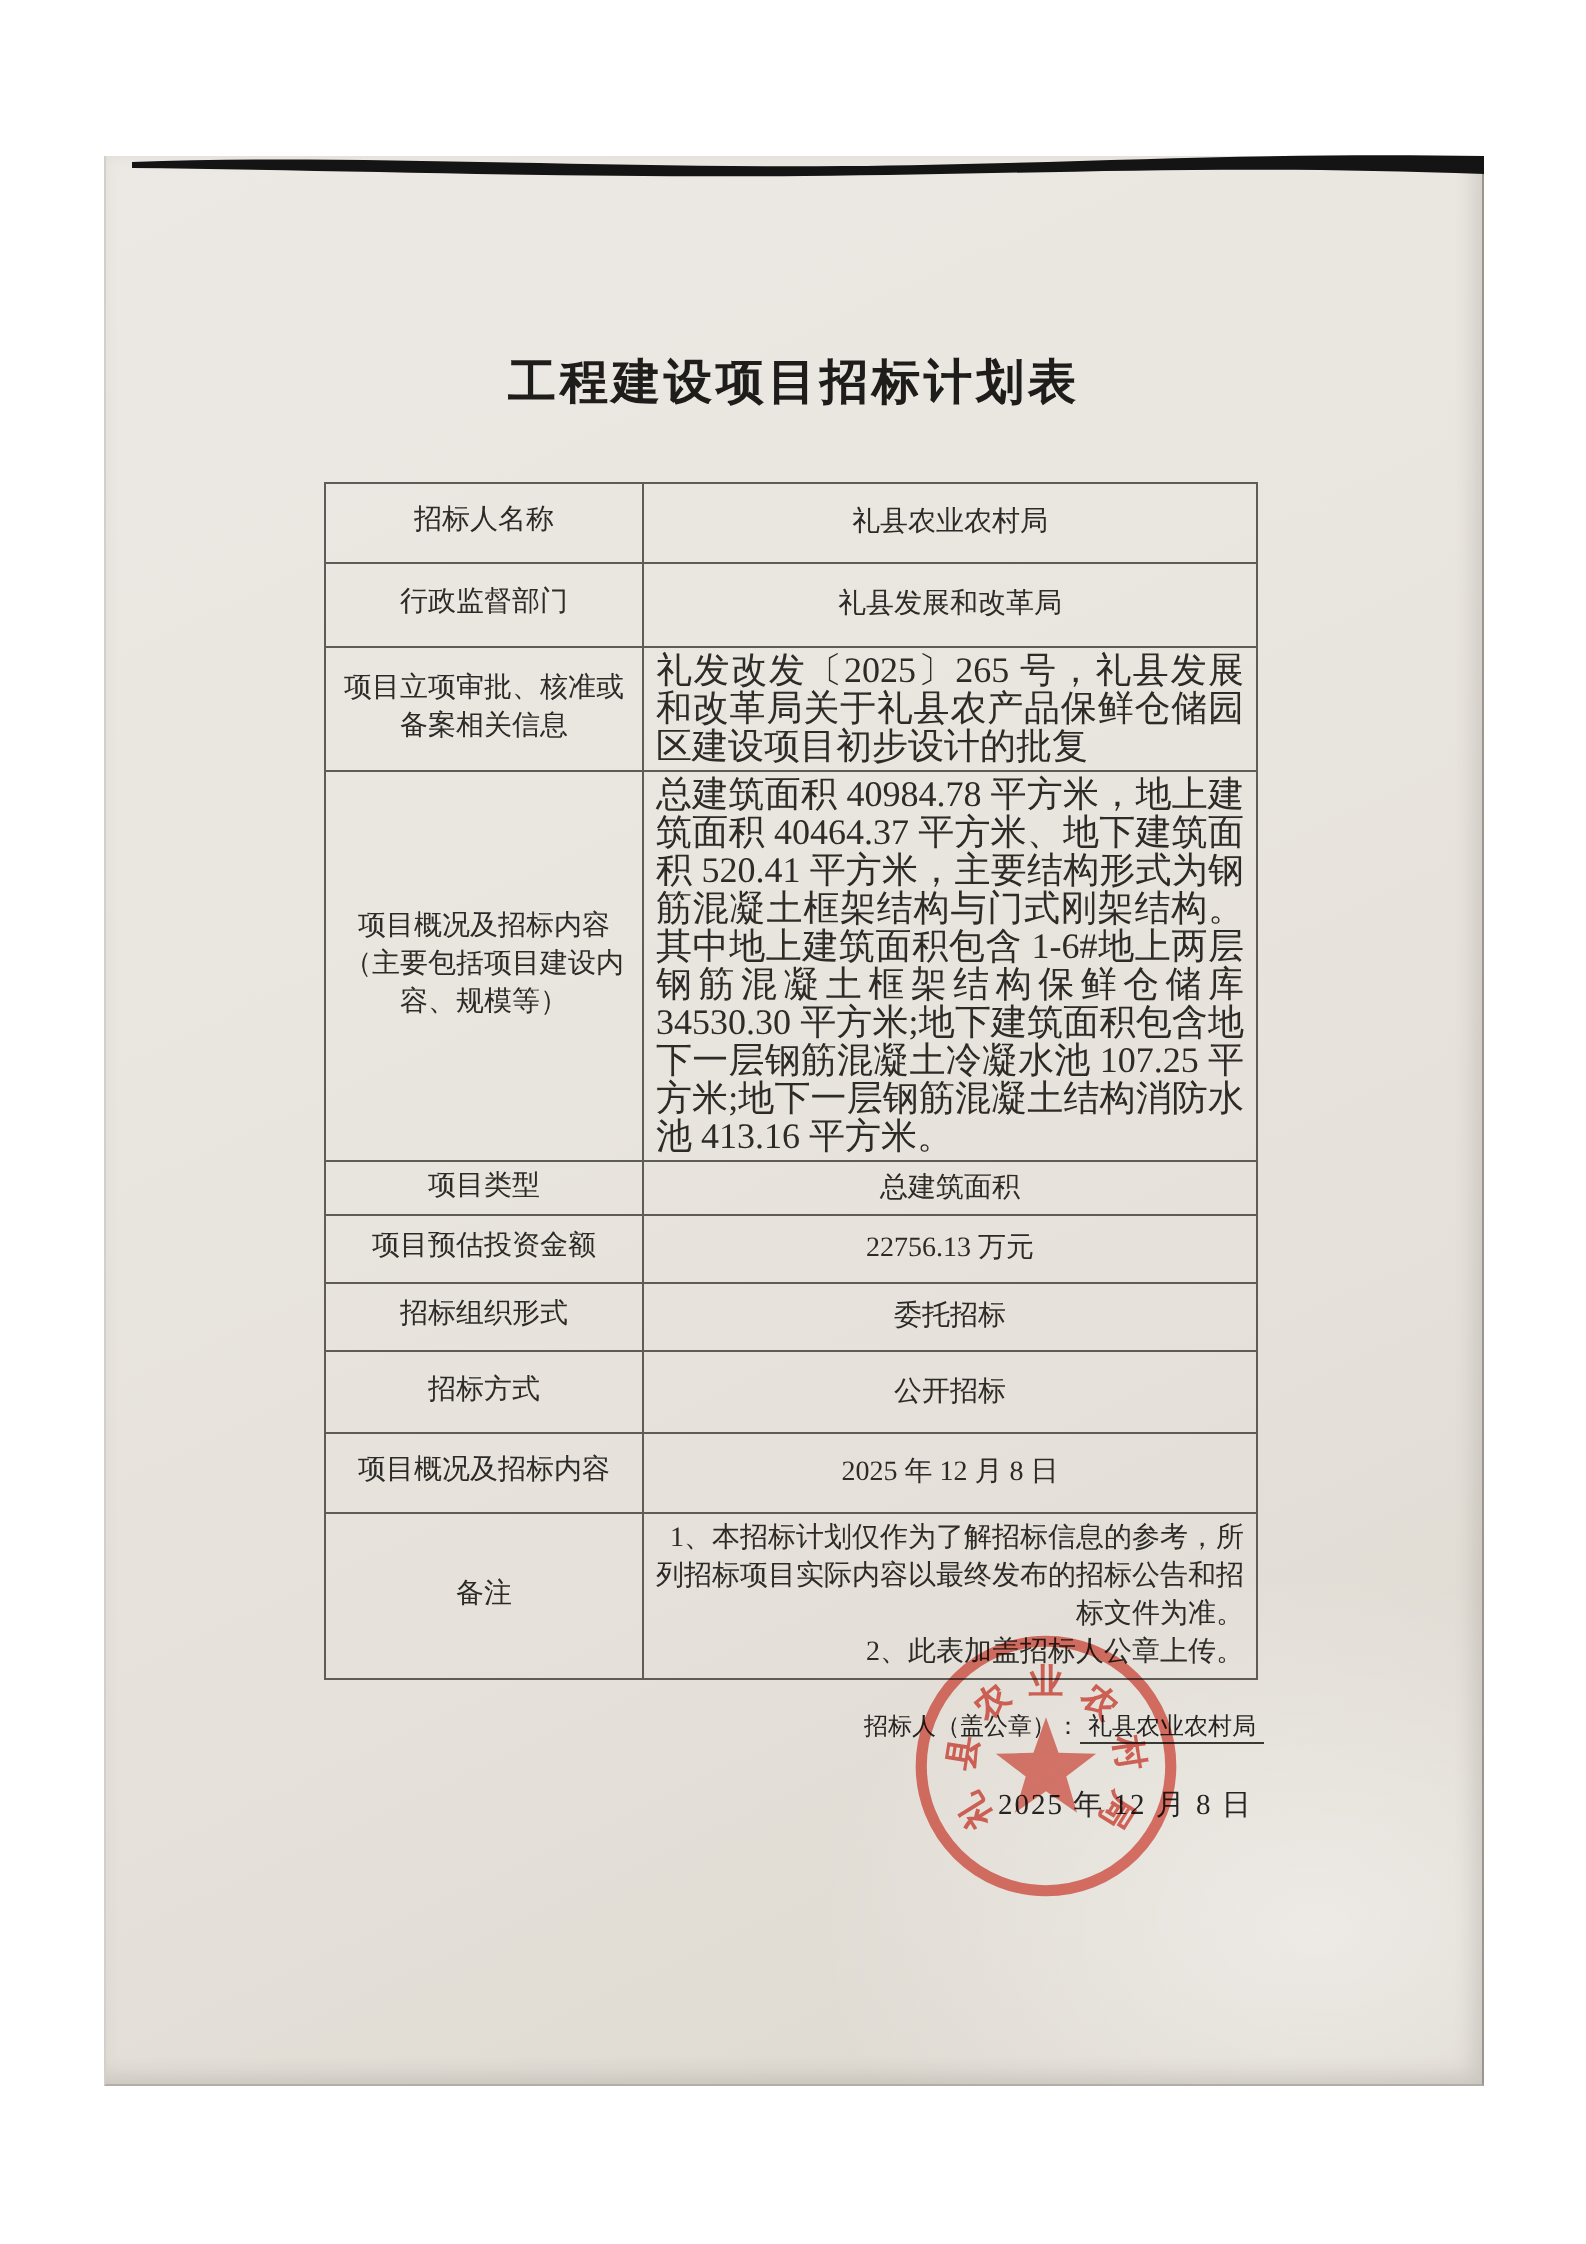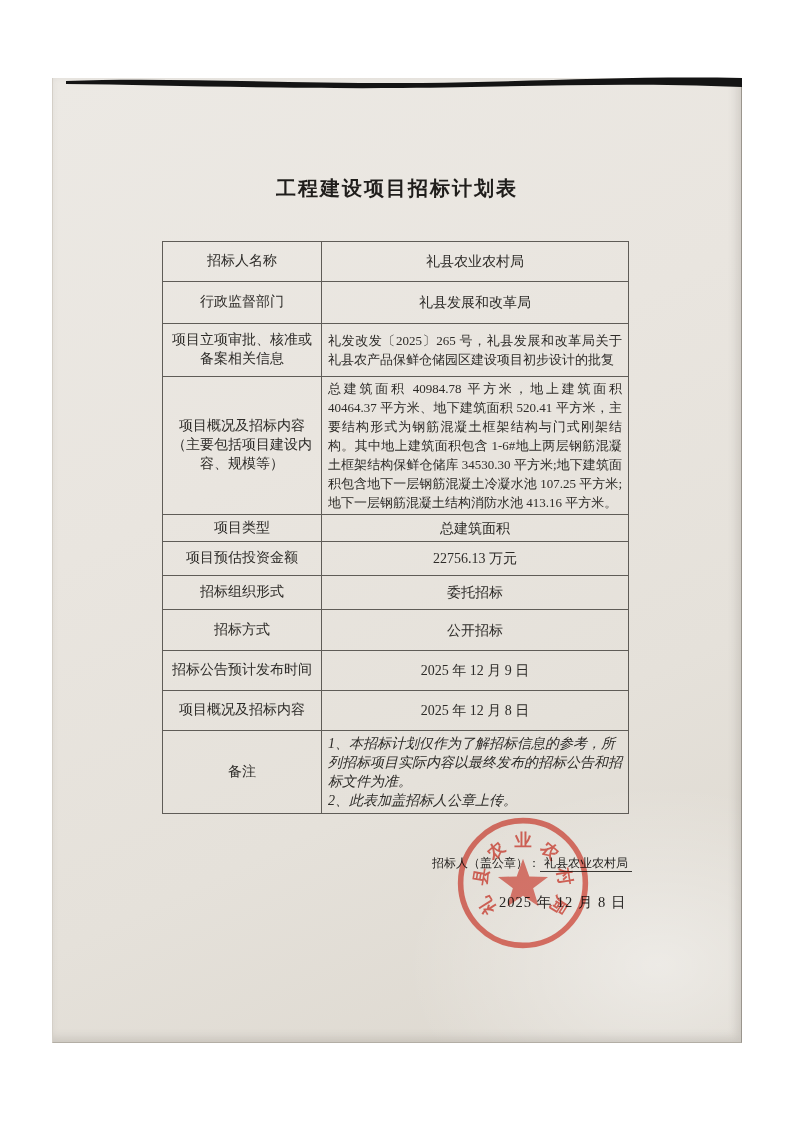--- a/index.html
+++ b/index.html
@@ -24,21 +24,21 @@
     box-shadow: inset -4px -4px 10px rgba(90,85,75,0.18);
   }
   .top-edge{
     position:absolute;left:-1px;top:-3px;width:690px;height:18px;
   }
   .doc-title{
     position:absolute;left:0;top:97px;width:100%;
     text-align:center;
     font-family:Liberation Mono, monospace;
     font-weight:bold;
-    font-size:20px;
+    font-size:24px;
     letter-spacing:2px;
     color:#1f1d1b;
   }
   table.tender{
     position:absolute;
     left:109px;top:163px;
     width:466px;
     border-collapse:collapse;
     table-layout:fixed;
     font-size:14px;
@@ -55,26 +55,25 @@
     text-align:center;
     font-family:Liberation Mono, monospace;
   }
   td.val{
     width:307px;
     text-align:center;
   }
   td.val.left{
     text-align:justify;
     text-justify:inter-ideograph;
-    font-size:13px;
+    font-size:18px;
   }
   td.val.prelines{
-    text-align:left;
+    text-align:right;
     white-space:pre-line;
-    font-style:italic;
   }
   .sig-line{
     position:absolute;
     left:379px;top:777px;
     font-size:12px;
     color:#262422;
     white-space:nowrap;
   }
   .sig-name{
     border-bottom:1.5px solid #3a3834;
@@ -140,24 +139,20 @@
       </tr>
       <tr style="height:34px">
         <td class="lbl">招标组织形式</td>
         <td class="val">委托招标</td>
       </tr>
       <tr style="height:41px">
         <td class="lbl">招标方式</td>
         <td class="val">公开招标</td>
       </tr>
       <tr style="height:40px">
-        <td class="lbl">招标公告预计发布时间</td>
-        <td class="val">2025 年 12 月 9 日</td>
-      </tr>
-      <tr style="height:40px">
         <td class="lbl">项目概况及招标内容</td>
         <td class="val">2025 年 12 月 8 日</td>
       </tr>
       <tr style="height:83px">
         <td class="lbl">备注</td>
         <td class="val prelines">1、本招标计划仅作为了解招标信息的参考，所列招标项目实际内容以最终发布的招标公告和招标文件为准。
 2、此表加盖招标人公章上传。</td>
       </tr>
     </tbody>
   </table>

